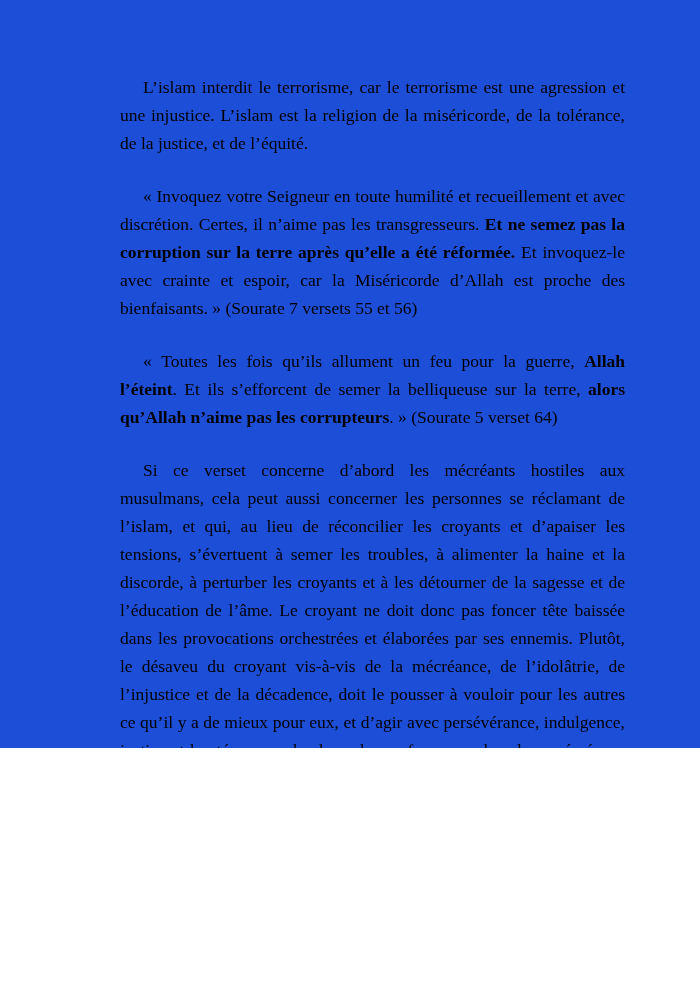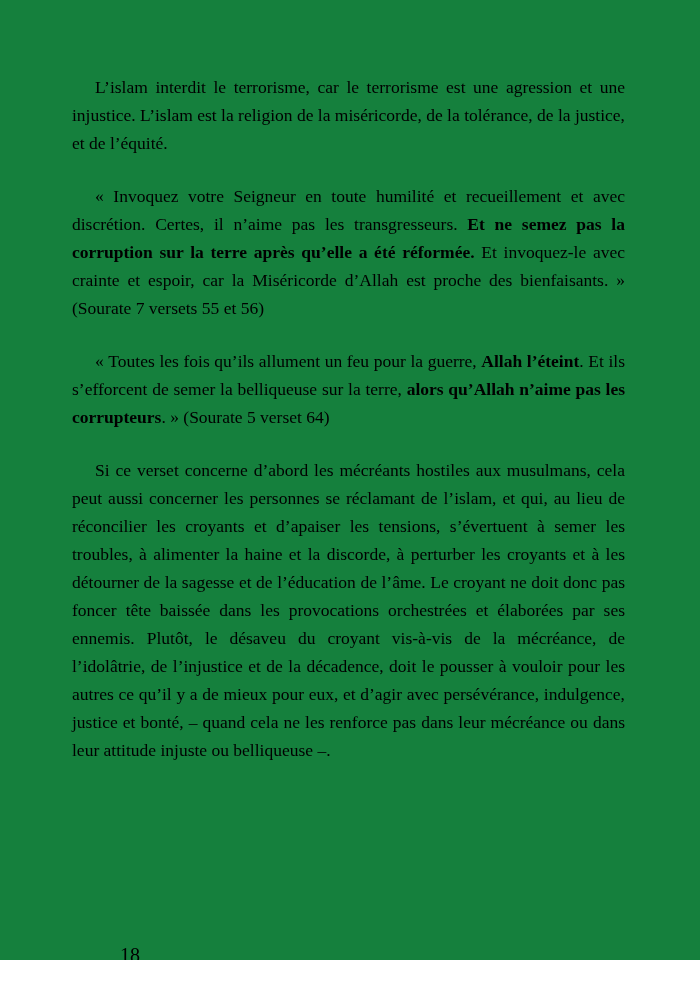--- a/index.html
+++ b/index.html
@@ -3,24 +3,24 @@
 <meta charset="utf-8">
 <style>
   html, body {
     margin: 0;
     padding: 0;
     background: #ffffff;
   }
   .page {
     position: relative;
     width: 700px;
-    height: 960px;
+    height: 748px;
     box-sizing: border-box;
-    background: #15803d;
-    padding: 73px 75px 0 72px;
+    background: #1d4ed8;
+    padding: 73px 75px 0 120px;
     font-family: "Liberation Serif", "DejaVu Serif", serif;
     font-size: 17.5px;
     line-height: 28px;
     color: #000000;
     overflow: hidden;
   }
   .para {
     margin: 0 0 25px 0;
     text-align: justify;
     text-indent: 23px;

